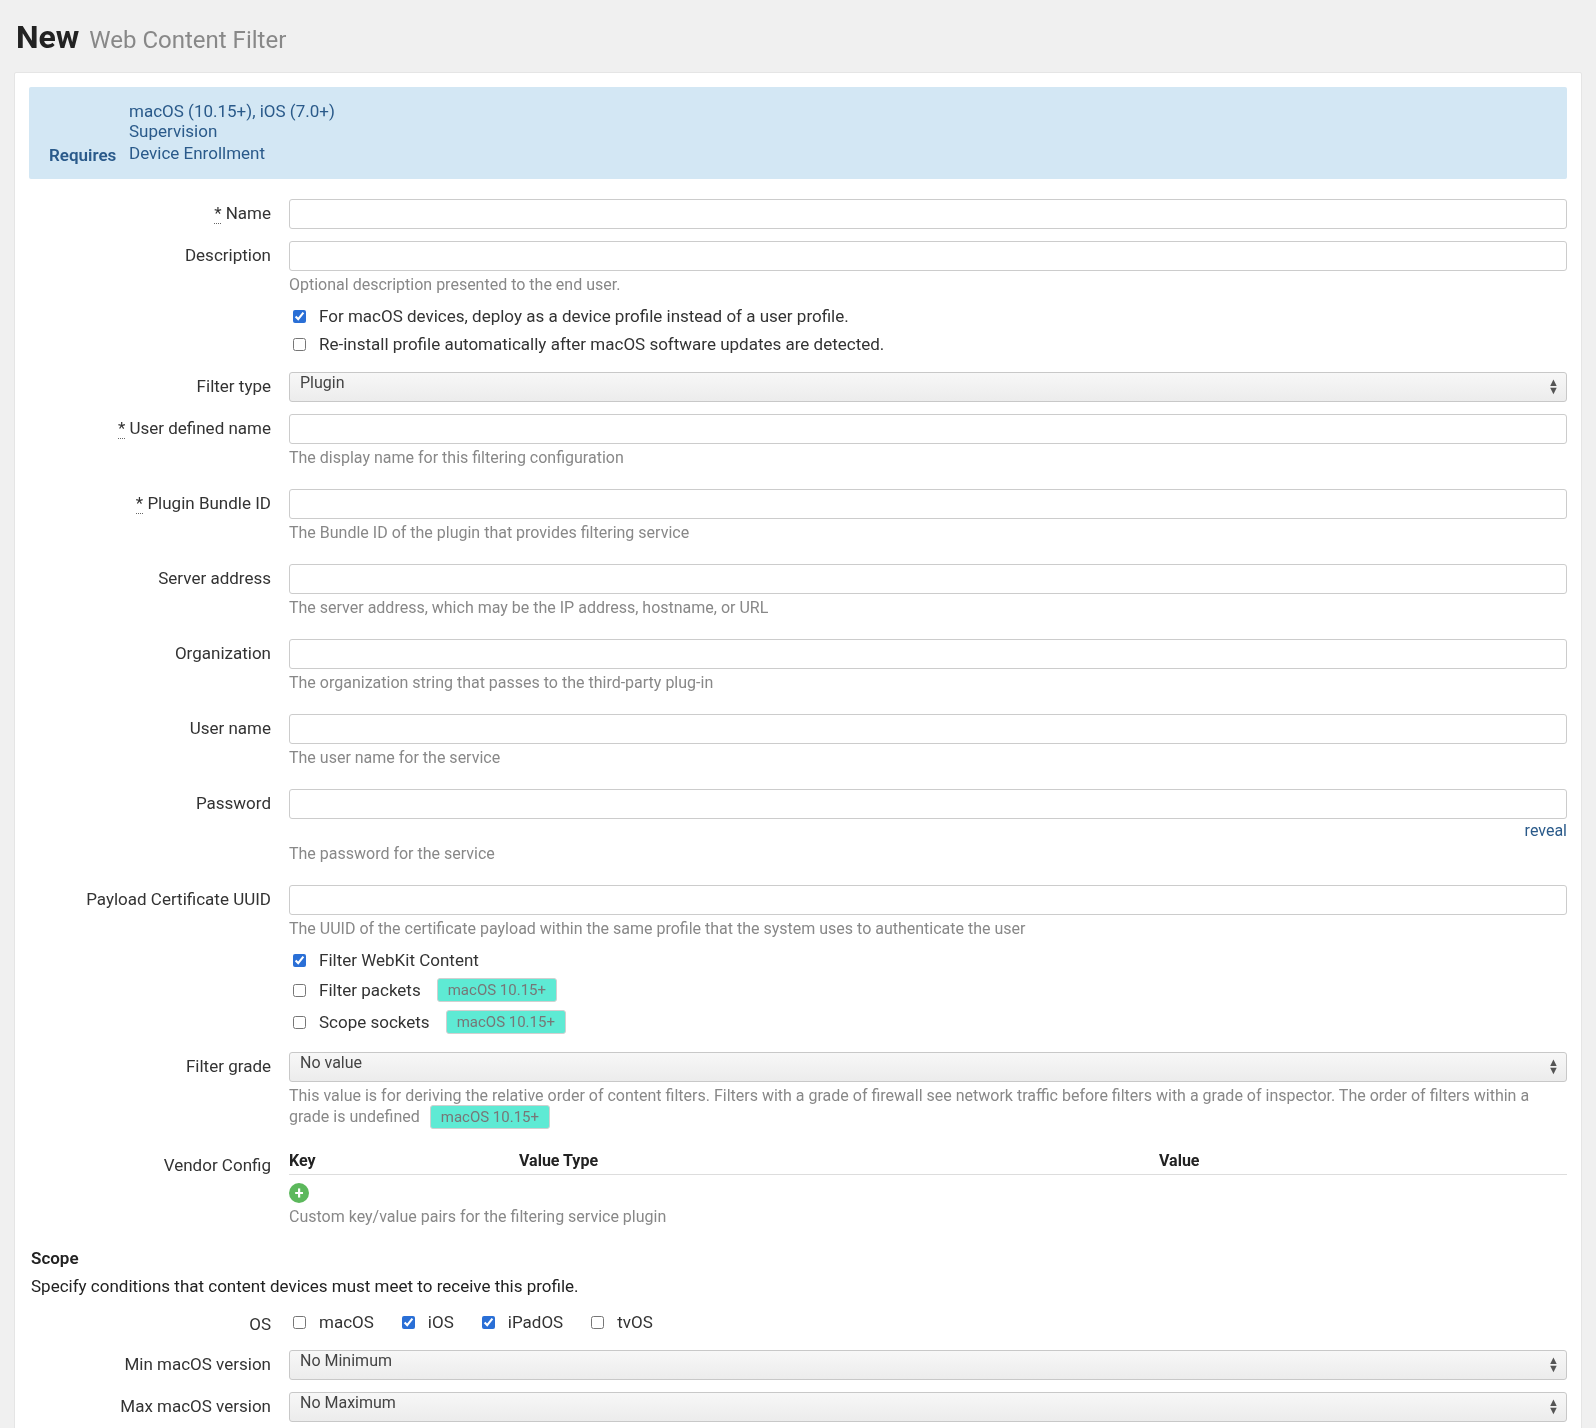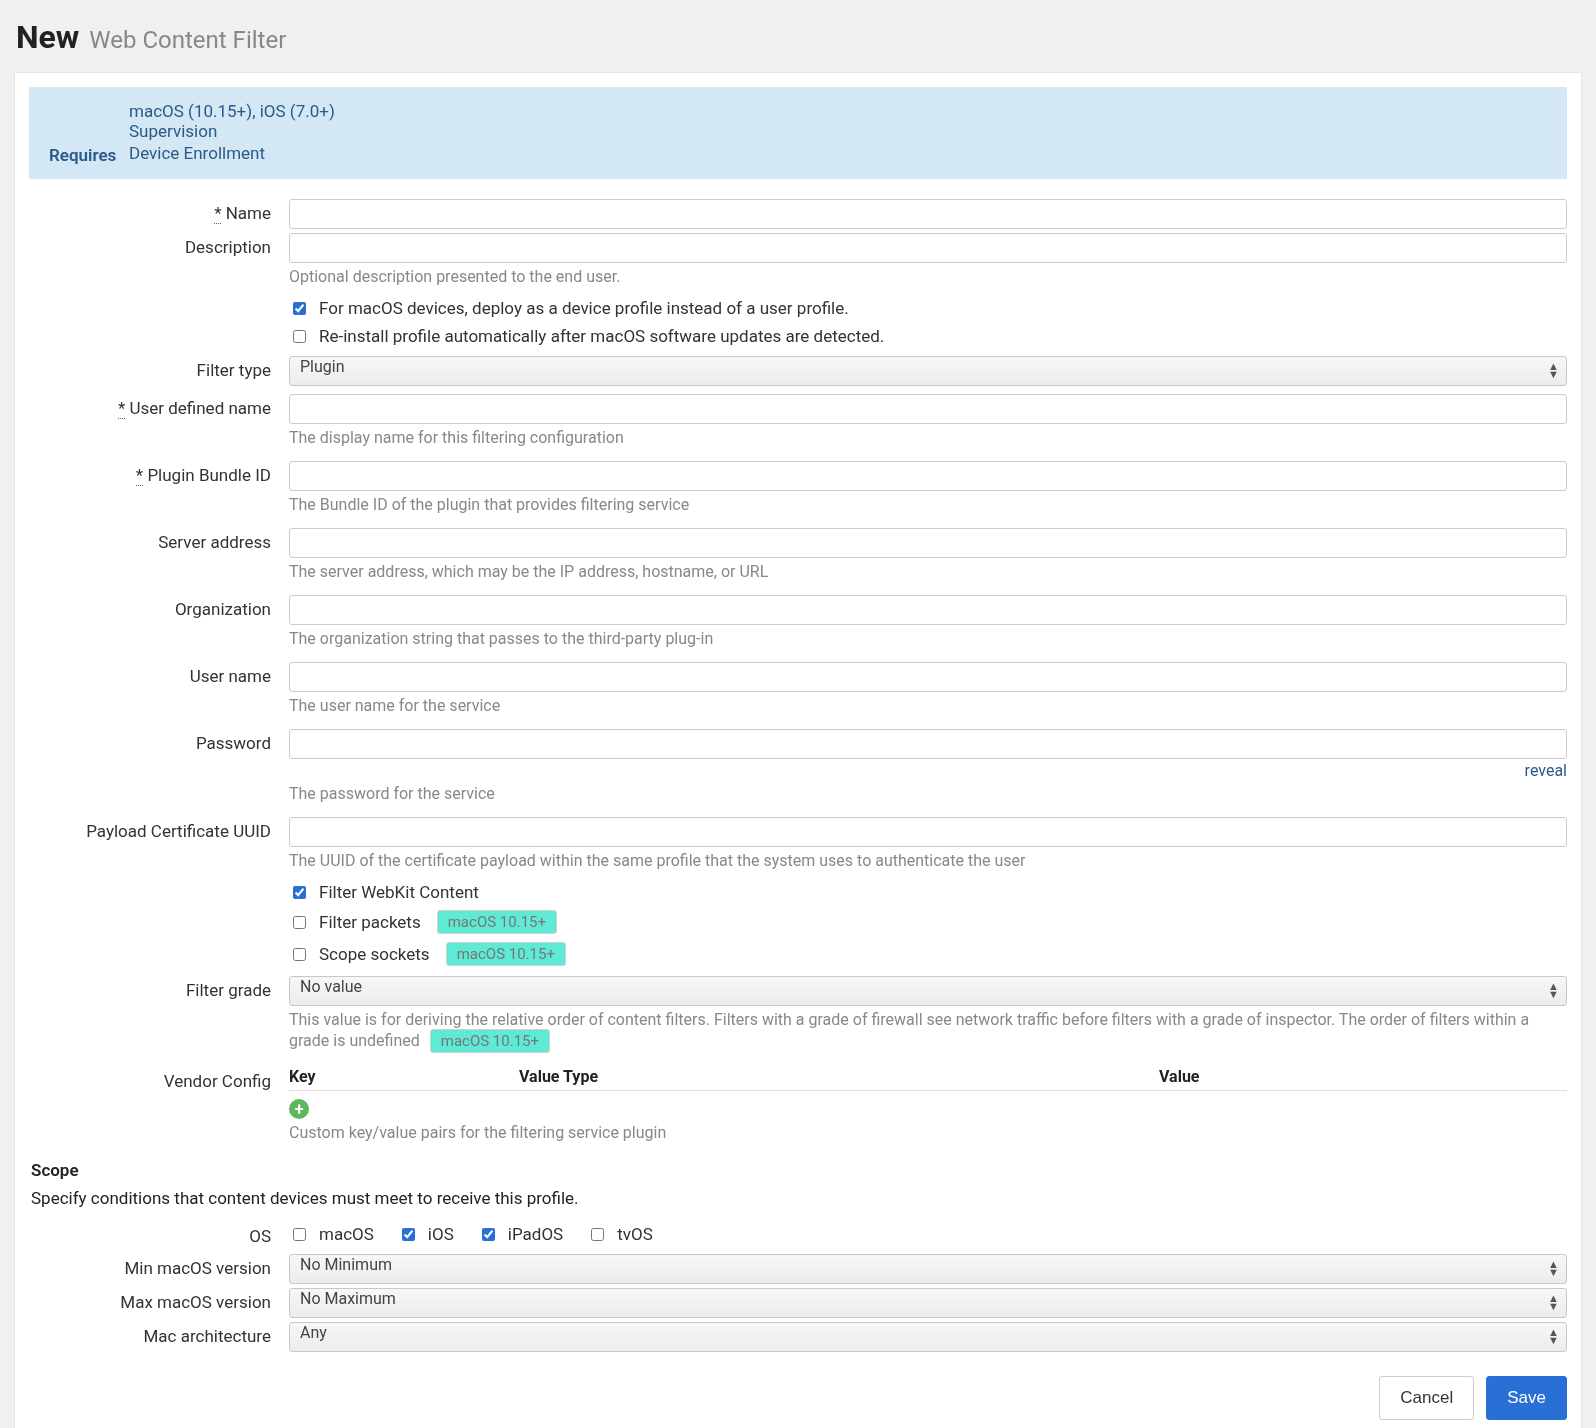--- a/index.html
+++ b/index.html
@@ -8,21 +8,21 @@
   .header { padding:4px 0 16px 2px; }
   .header h1 { display:inline; font-size:32px; font-weight:700; margin:0 6px 0 0; }
   .header .sub { color:#888; font-size:24px; font-weight:400; }
   .panel { background:#fff; border:1px solid #e5e5e5; border-radius:2px; padding:14px; }
   .req-box { background:#d3e7f4; border-radius:2px; padding:14px 20px; margin-bottom:20px; font-size:17px; }
   .req-row { display:flex; gap:8px;align-items:flex-end; }
   .req-label { color:#2a5a8a; font-weight:600; width:72px; }
   .req-links { color:#2a5a8a; display:flex; flex-direction:column; }
   .req-links a { color:#2a5a8a; text-decoration:none; margin-bottom:2px; }
 
-  .form-row { display:flex; align-items:flex-start; margin-bottom:4px; font-size:17px; }
+  .form-row { display:flex; align-items:flex-start; margin-bottom:12px; font-size:17px; }
   .form-row .lbl { width:260px; min-width:260px; text-align:right; padding:4px 18px 0 0; color:#333; }
   .form-row .lbl .star { border-bottom:1px dotted #666; }
   .form-row .ctrl { flex:1; display:flex; flex-direction:column; }
   .form-row .ctrl input[type=text],
   .form-row .ctrl input[type=password] {
     width:100%; height:30px; border:1px solid #ccc; border-radius:3px; padding:0 8px; font-size:16px;
   }
   .helper { color:#888; font-size:16px; margin:4px 0 10px 0; }
   .chk-line { display:flex; align-items:center; gap:10px; margin:2px 0 6px 0; color:#333; }
   .chk-line input { accent-color:#2a6fd6; }

